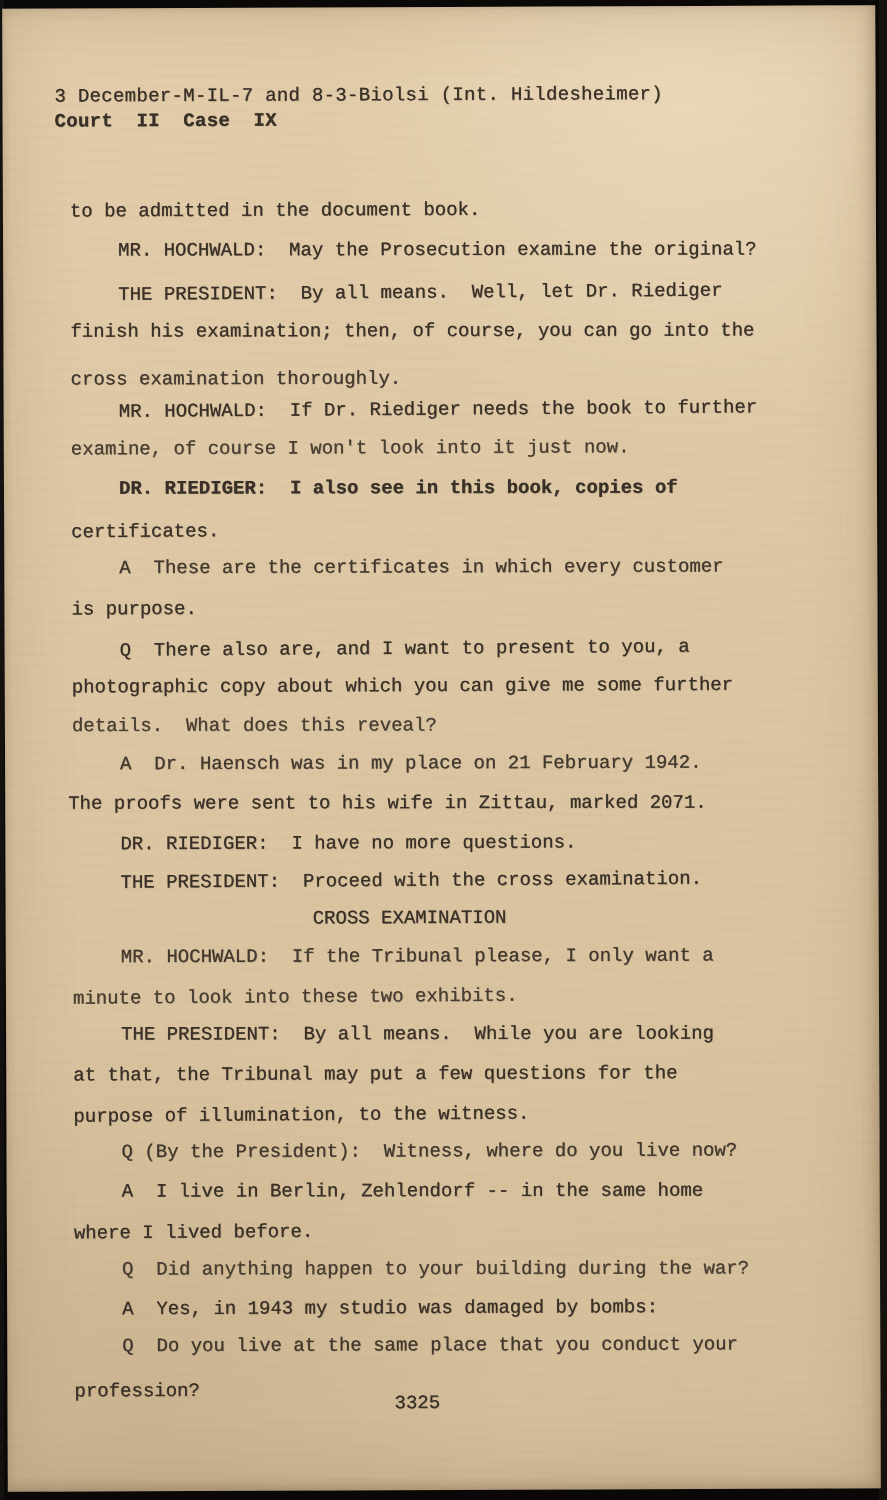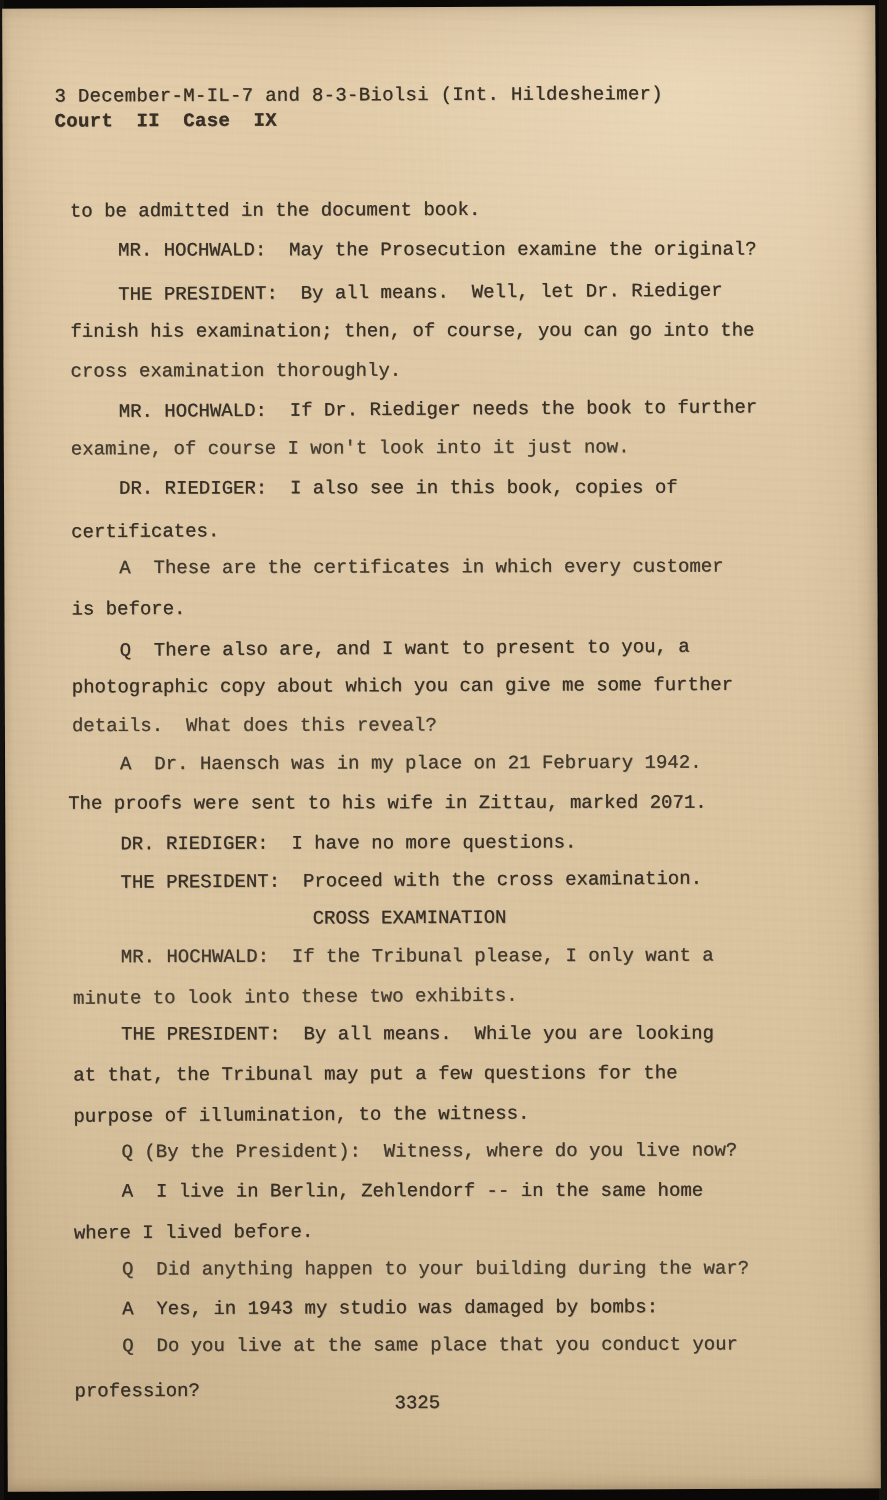--- a/index.html
+++ b/index.html
@@ -76,27 +76,27 @@
 
       <div class="line header-line" style="left:57px; top:86px;">3 December-M-IL-7 and 8-3-Biolsi (Int. Hildesheimer)</div>
 
       <div class="line header-line" style="left:57px; top:111px;font-weight:bold;">Court  II  Case  IX</div>
 
       <div id="body-lines">
           <div class="line" style="left: 72px; top: 201px;">to be admitted in the document book.</div>
           <div class="line" style="left: 120px; top: 241px;">MR. HOCHWALD:  May the Prosecution examine the original?</div>
           <div class="line" style="left: 120px; top: 283px;">THE PRESIDENT:  By all means.  Well, let Dr. Riediger</div>
           <div class="line" style="left: 72px; top: 322px;">finish his examination; then, of course, you can go into the</div>
-          <div class="line" style="left: 72px; top: 362px;">cross examination thoroughly.</div>
+          <div class="line" style="left: 72px; top: 370px;">cross examination thoroughly.</div>
           <div class="line" style="left: 120px; top: 400px;">MR. HOCHWALD:  If Dr. Riediger needs the book to further</div>
           <div class="line" style="left: 72px; top: 439px;">examine, of course I won't look into it just now.</div>
-          <div class="line" style="left: 120px; top: 479px;">DR. RIEDIGER:  I also see in this book, copies of</div>
+          <div class="line" style="left: 120px; top: 479px; font-weight: bold;">DR. RIEDIGER:  I also see in this book, copies of</div>
           <div class="line" style="left: 72px; top: 521px;">certificates.</div>
           <div class="line" style="left: 120px; top: 559px;">A  These are the certificates in which every customer</div>
-          <div class="line" style="left: 72px; top: 599px;">is before.</div>
+          <div class="line" style="left: 72px; top: 599px;">is purpose.</div>
           <div class="line" style="left: 120px; top: 639px;">Q  There also are, and I want to present to you, a</div>
           <div class="line" style="left: 72px; top: 677px;">photographic copy about which you can give me some further</div>
           <div class="line" style="left: 72px; top: 716px;">details.  What does this reveal?</div>
           <div class="line" style="left: 120px; top: 755px;">A  Dr. Haensch was in my place on 21 February 1942.</div>
           <div class="line" style="left: 68px; top: 794px;">The proofs were sent to his wife in Zittau, marked 2071.</div>
           <div class="line" style="left: 120px; top: 834px;">DR. RIEDIGER:  I have no more questions.</div>
           <div class="line" style="left: 120px; top: 871px;">THE PRESIDENT:  Proceed with the cross examination.</div>
           <div class="line" style="left: 300px; top: 909px; margin-left: 12px;">CROSS EXAMINATION</div>
           <div class="line" style="left: 120px; top: 948px;">MR. HOCHWALD:  If the Tribunal please, I only want a</div>
           <div class="line" style="left: 72px; top: 987px;">minute to look into these two exhibits.</div>

